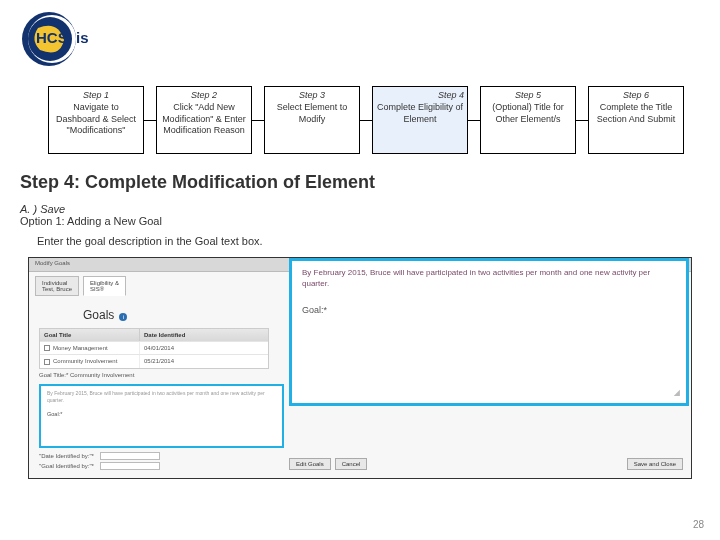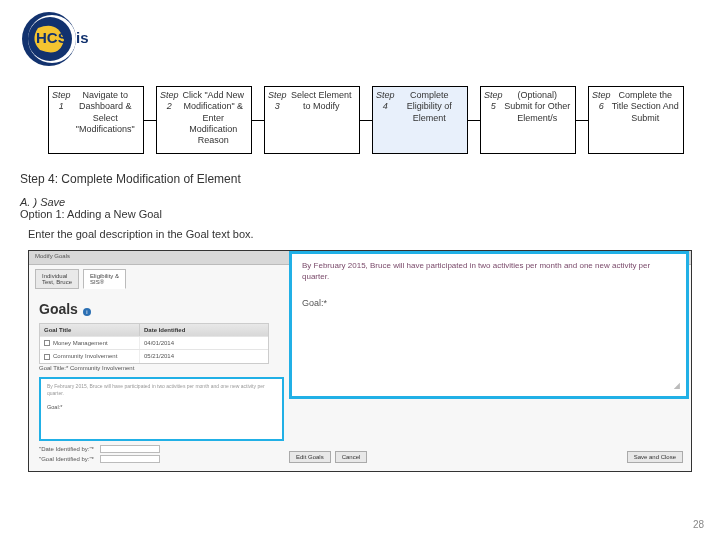--- a/index.html
+++ b/index.html
@@ -42,54 +42,55 @@
   .step {
     width: 96px;
     min-height: 68px;
     border: 1px solid #000;
     background: #fff;
     text-align: center;
     font-size: 9px;
     line-height: 1.25;
     padding: 3px 3px;
     display: flex;
-    flex-direction: row;
+    flex-direction: column;
     justify-content: flex-start;
     position: relative;
   }
   .step.active {
     background: #e8f0fb;
+    align-items: flex-end;
   }
   .step-title {
     font-style: italic;
     margin-bottom: 1px;
   }
   .connector {
     width: 12px;
     align-self: center;
     height: 1px;
     background: #000;
   }
   .section-heading {
-    font-weight: normal;
-    font-size: 12px;
+    font-weight: bold;
+    font-size: 18px;
     padding: 8px 20px 6px 20px;
   }
   .sub-heading {
     font-style: italic;
     font-size: 11px;
     padding: 4px 20px 0 20px;
   }
   .sub-heading2 {
     font-size: 11px;
     padding: 0 20px 8px 20px;
   }
   .instruction {
     font-size: 11px;
-    padding: 0 20px 10px 28px;
+    padding: 0 20px 10px 37px;
   }
   .screenshot-frame {
     margin: 0 28px 0 28px;
     border: 1px solid #333;
     height: 222px;
     position: relative;
     background: #f7f7f7;
     overflow: hidden;
   }
   
@@ -117,23 +118,24 @@
     color: #444;
   }
   .tab.active { background: #fff; border-bottom-color: #fff; }
   .left-content {
     position: absolute;
     left: 10px;
     top: 50px;
     width: 240px;
   }
   .goals-label {
-    font-size: 14px;
-    font-weight: bold;
+    font-size: 12px;
+    font-weight: normal;
     color: #333;
+    margin-left: 44px;
   }
   .info-dot {
     display: inline-block;
     width: 8px; height: 8px;
     background: #2b6fb3;
     color: #fff;
     border-radius: 50%;
     font-size: 6px;
     line-height: 8px;
     text-align: center;
@@ -307,21 +309,21 @@
     <div>Select Element to Modify</div>
   </div>
   <div class="connector"></div>
   <div class="step active">
     <div class="step-title">Step 4</div>
     <div>Complete Eligibility of Element</div>
   </div>
   <div class="connector"></div>
   <div class="step">
     <div class="step-title">Step 5</div>
-    <div>(Optional) Submit for Other Element/s</div>
+    <div>(Optional) Title for Other Element/s</div>
   </div>
   <div class="connector"></div>
   <div class="step">
     <div class="step-title">Step 6</div>
     <div>Complete the Title Section And Submit</div>
   </div>
 </div>
 
 <div class="section-heading">Step 4: Complete Modification of Element</div>
 <div class="sub-heading">A. ) Save</div>

